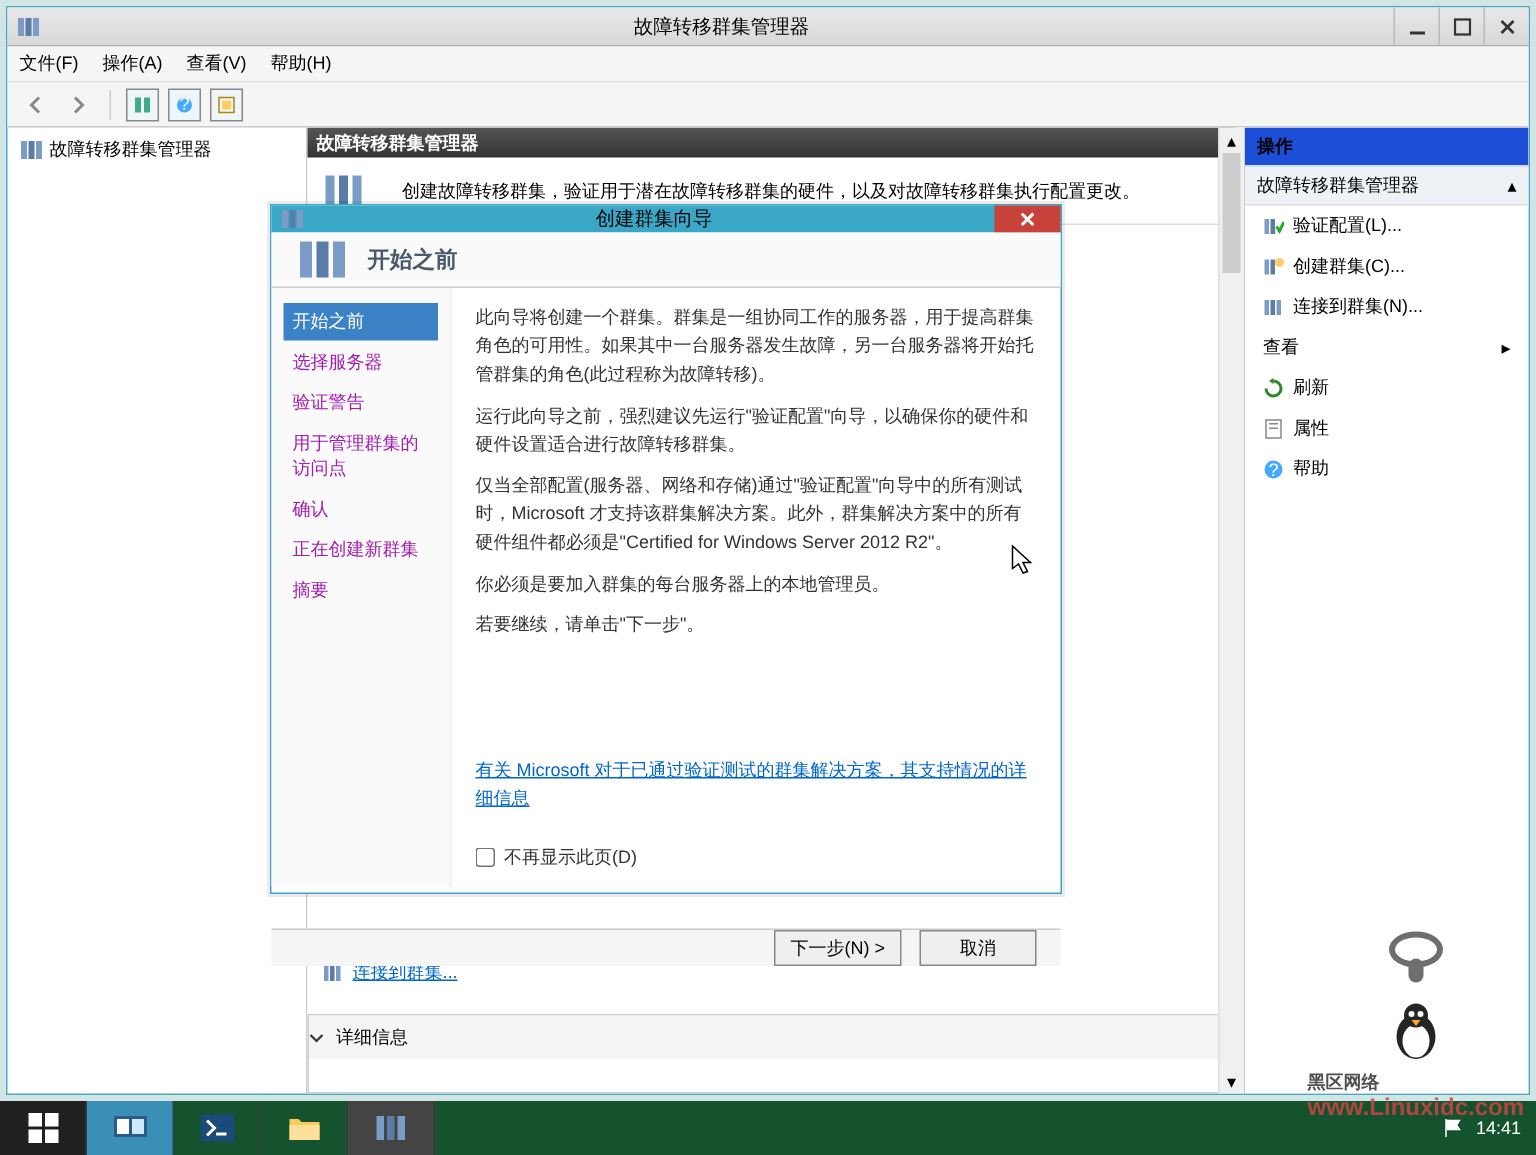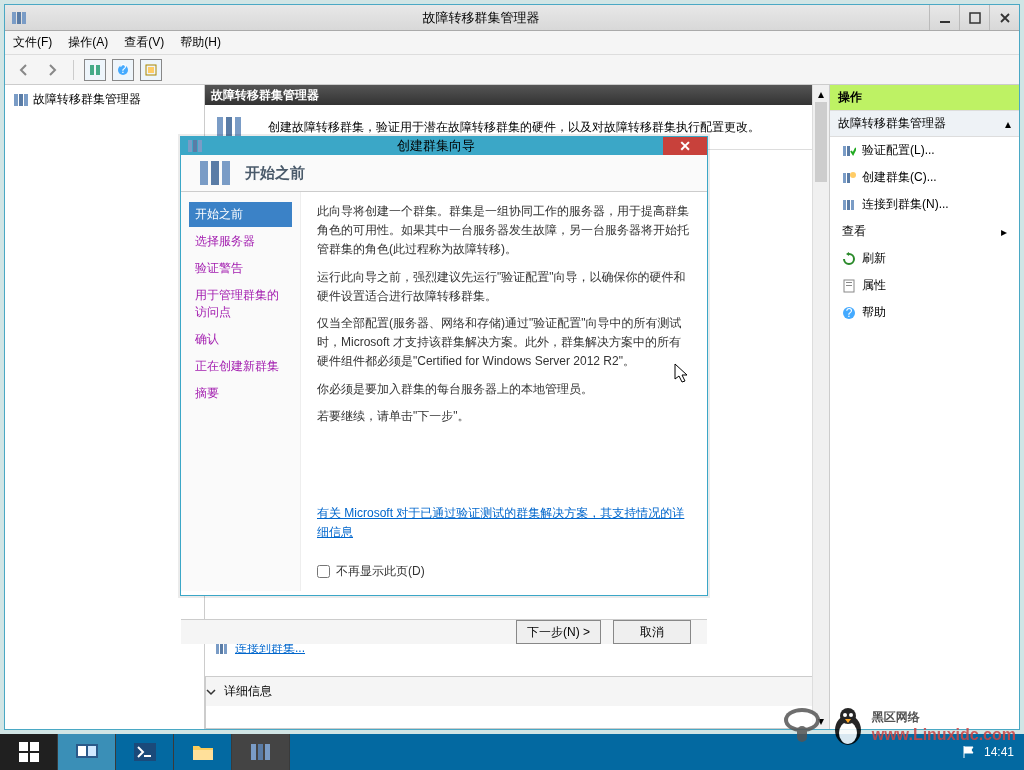--- a/index.html
+++ b/index.html
@@ -26,21 +26,21 @@
     .left-tree { width: 200px; border-right: 1px solid #ccc; padding: 4px; }
     .tree-node { display: flex; align-items: center; gap: 4px; padding: 2px 4px; }
     .cluster-icon { width: 16px; height: 16px; }
     
     .center { flex: 1; display: flex; flex-direction: column; background: #fff; padding-right: 6px; }
     .center-header { height: 20px; background: linear-gradient(#555, #333); color: #fff; font-weight: bold; padding: 2px 6px; display: flex; align-items: center; }
     .center-banner { padding: 8px 10px; display: flex; align-items: center; gap: 25px; border-bottom: 1px solid #ddd; }
     .center-banner-icon { width: 28px; height: 28px; }
     
     .right-panel { width: 190px; border-left: 1px solid #ccc; background: #fff; display: flex; flex-direction: column; }
-    .right-header { background: #bef264; padding: 4px 8px; font-weight: bold; border-bottom: 1px solid #ddd; }
+    .right-header { background: #1d4ed8; padding: 4px 8px; font-weight: bold; border-bottom: 1px solid #ddd; }
     .right-sub { background: #eef2f6; padding: 4px 8px; display: flex; justify-content: space-between; align-items: center; border-bottom: 1px solid #ddd; }
     .right-item { padding: 5px 12px; cursor: default; display: flex; align-items: center; gap: 6px; }
     .small-icon { width: 14px; height: 14px; flex-shrink: 0; }
     
     .links-area { padding: 4px 10px; }
     .links-area a { color: #0066cc; text-decoration: underline; display: flex; align-items: center; gap: 6px; padding: 3px 0; }
     .detail-band { margin-top: 12px; border: 1px solid #ccc; }
     .detail-head { background: #f5f5f5; padding: 6px 0; display: flex; align-items: center; gap: 8px; }
     
     
@@ -56,28 +56,28 @@
     .wiz-nav-item { padding: 4px 6px; margin-bottom: 2px; color: #a21caf; }
     .wiz-nav-item.active { background: #3b82c7; color: #fff; }
     .wiz-content { flex: 1; padding: 10px 16px; color: #333; line-height: 1.6; }
     .wiz-content p { margin-bottom: 8px; }
     .wiz-link { color: #0066cc; text-decoration: underline; display: inline-block; margin-top: 70px; }
     .wiz-check { margin-top: 20px; display: flex; align-items: center; gap: 6px; }
     .wiz-footer { height: 42px; border-top: 1px solid #ccc; display: flex; align-items: center; justify-content: flex-end; gap: 12px; padding-right: 16px; background: #f5f5f5; margin-top: 28px; }
     .wiz-btn { min-width: 78px; height: 24px; border: 1px solid #888; background: #efefef; cursor: default; display: flex; align-items: center; justify-content: center; padding: 0 10px; }
     
     
-    .taskbar { position: absolute; bottom: 0; left: 0; right: 0; height: 36px; background: #0369a1; display: flex; align-items: stretch; }
+    .taskbar { position: absolute; bottom: 0; left: 0; right: 0; height: 36px; background: #14532d; display: flex; align-items: stretch; }
     .tb-item { width: 58px; display: flex; align-items: center; justify-content: center; border-right: 1px solid #3a3a3a; }
     .tb-item.start { background: #202020; }
     .tb-item.active { background: #3a8fb7; }
     .tb-spacer { flex: 1; }
     .tb-tray { display: flex; align-items: center; padding: 0 10px; gap: 8px; color: #fff; font-size: 11px; }
     
-    .watermark { position: absolute; bottom: 22px; right: 8px; font-size: 22px; font-weight: bold; color: #333; opacity: 0.85; pointer-events: none; display: flex; align-items: center; gap: 6px; }
+    .watermark { position: absolute; bottom: 22px; right: 8px; font-size: 22px; font-weight: bold; color: #333; opacity: 0.85; pointer-events: none; display: flex; align-items: center; gap: 6px; flex-direction: column; }
     .watermark .sub { font-size: 16px; color: #c44; display: block; }
     
     .cursor-arrow { position: absolute; top: 363px; left: 674px; z-index: 30; pointer-events: none; }
   </style>
 </head>
 <body>
 
 <div class="main-window">
   <div class="main-titlebar">
     <div class="icon-area">

